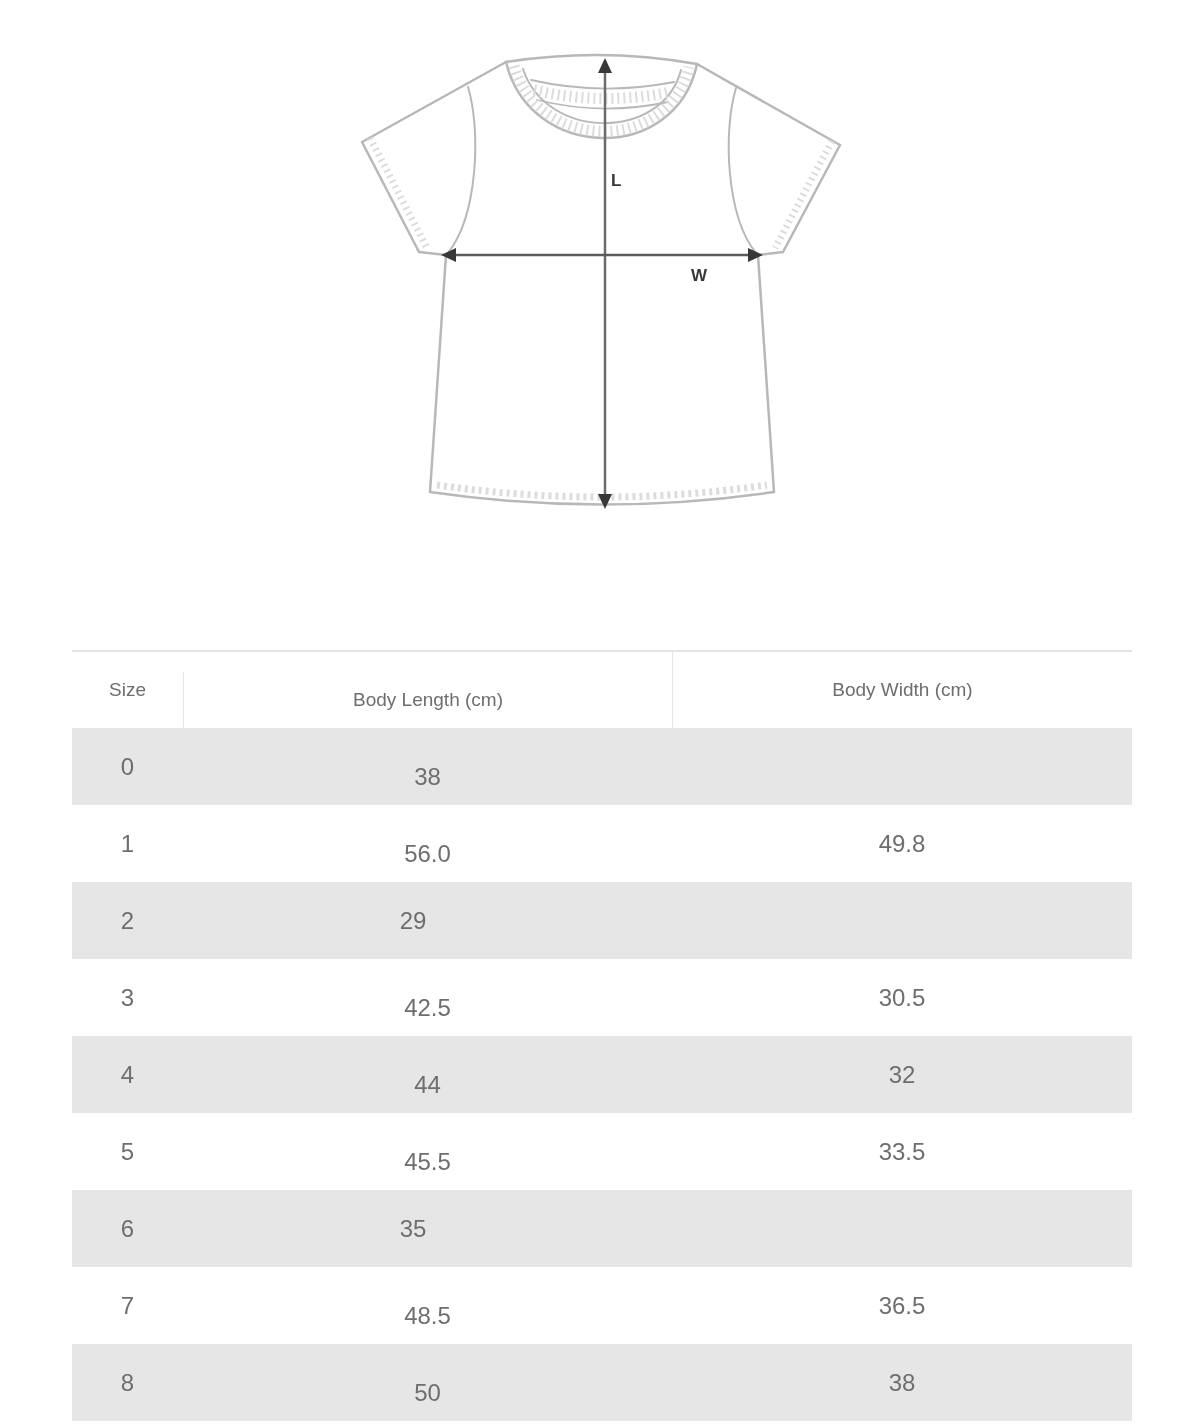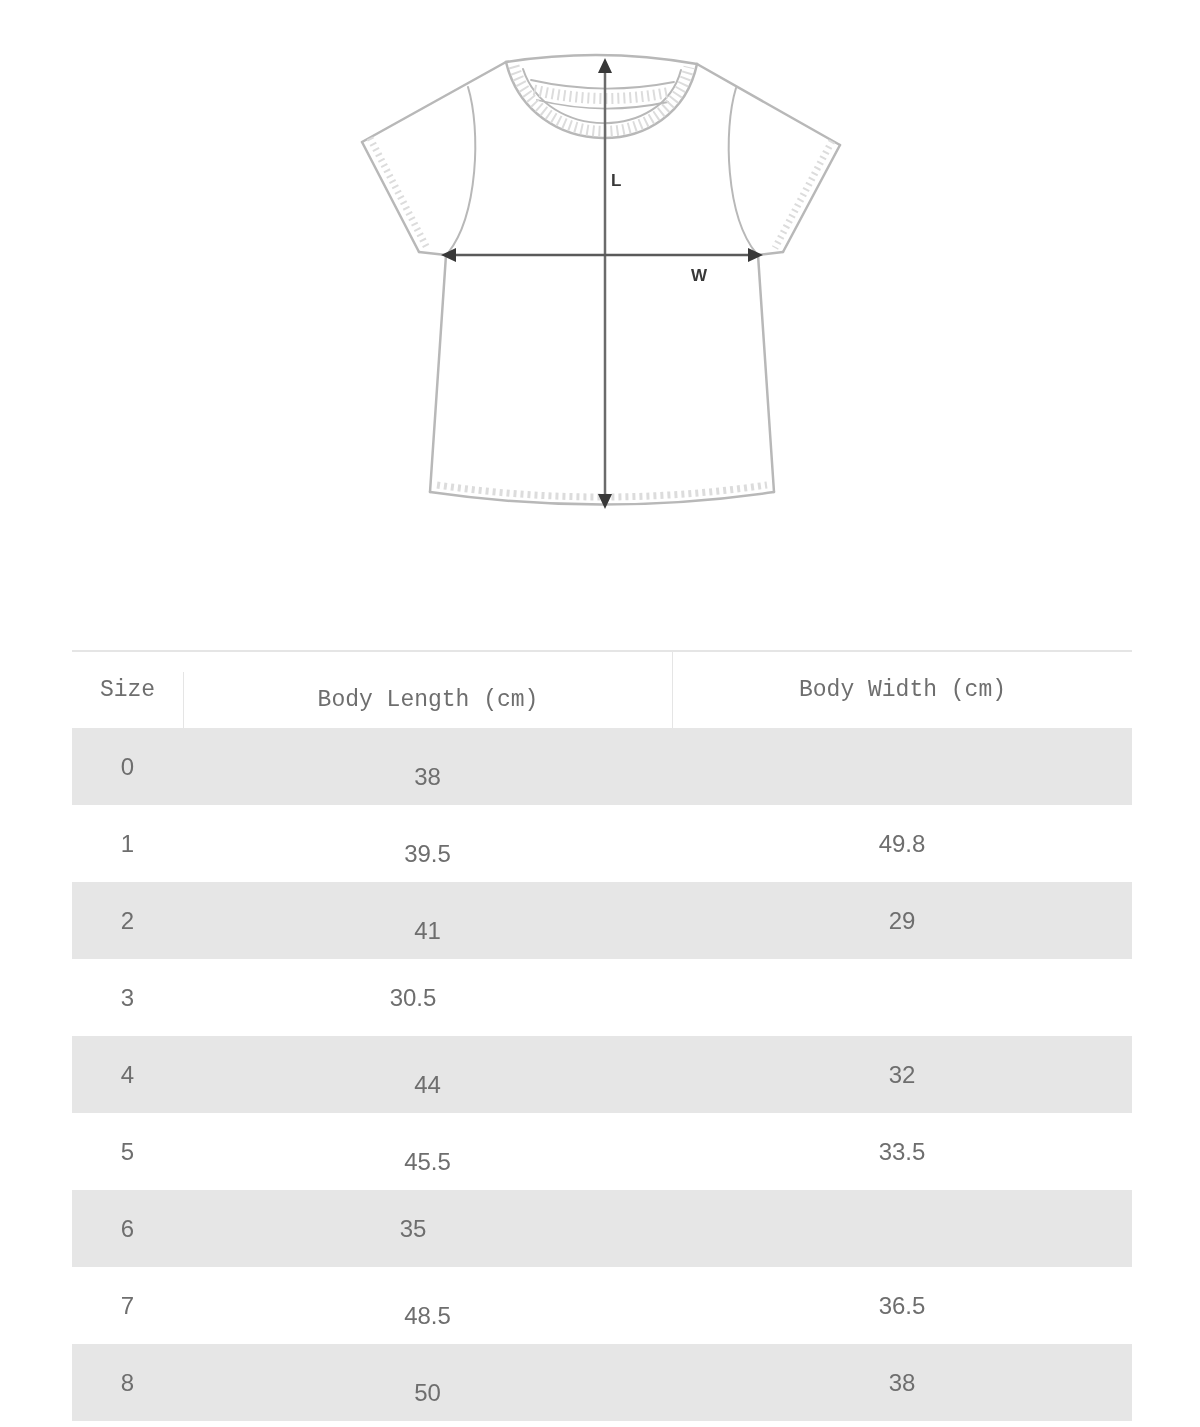--- a/index.html
+++ b/index.html
@@ -23,22 +23,21 @@
     position:absolute;top:0;left:0;width:1200px;height:630px;
   }
   .size-table{
     position:absolute;top:650px;left:72px;width:1060px;
     color:var(--text);
   }
   .t-header{
     display:flex;height:78px;
     border-top:2px solid var(--border);
     box-sizing:border-box;
-    font-size:23px;
-    font-family:Liberation Mono, monospace;
+    font-size:19px;
   }
   .t-row{
     display:flex;height:77px;
     font-size:24px;
   }
   .t-row:nth-of-type(2n){ background:var(--row-alt); }
   .cell{
     display:flex;align-items:center;justify-content:center;
     box-sizing:border-box;
   }
@@ -117,30 +116,30 @@
     <div class="cell c2">Body Length (cm)</div>
     <div class="cell c3">Body Width (cm)</div>
   </div>
 
   <div class="t-row">
     <div class="cell c1">0</div>
     <div class="cell c2">38</div>
   </div>
   <div class="t-row">
     <div class="cell c1">1</div>
-    <div class="cell c2">39.5</div>
+    <div class="cell c2">56.0</div>
     <div class="cell c3">49.8</div>
   </div>
   <div class="t-row">
     <div class="cell c1">2</div>
-    <div class="cell c2">41</div>
     <div class="cell c3">29</div>
   </div>
   <div class="t-row">
     <div class="cell c1">3</div>
+    <div class="cell c2">42.5</div>
     <div class="cell c3">30.5</div>
   </div>
   <div class="t-row">
     <div class="cell c1">4</div>
     <div class="cell c2">44</div>
     <div class="cell c3">32</div>
   </div>
   <div class="t-row">
     <div class="cell c1">5</div>
     <div class="cell c2">45.5</div>

